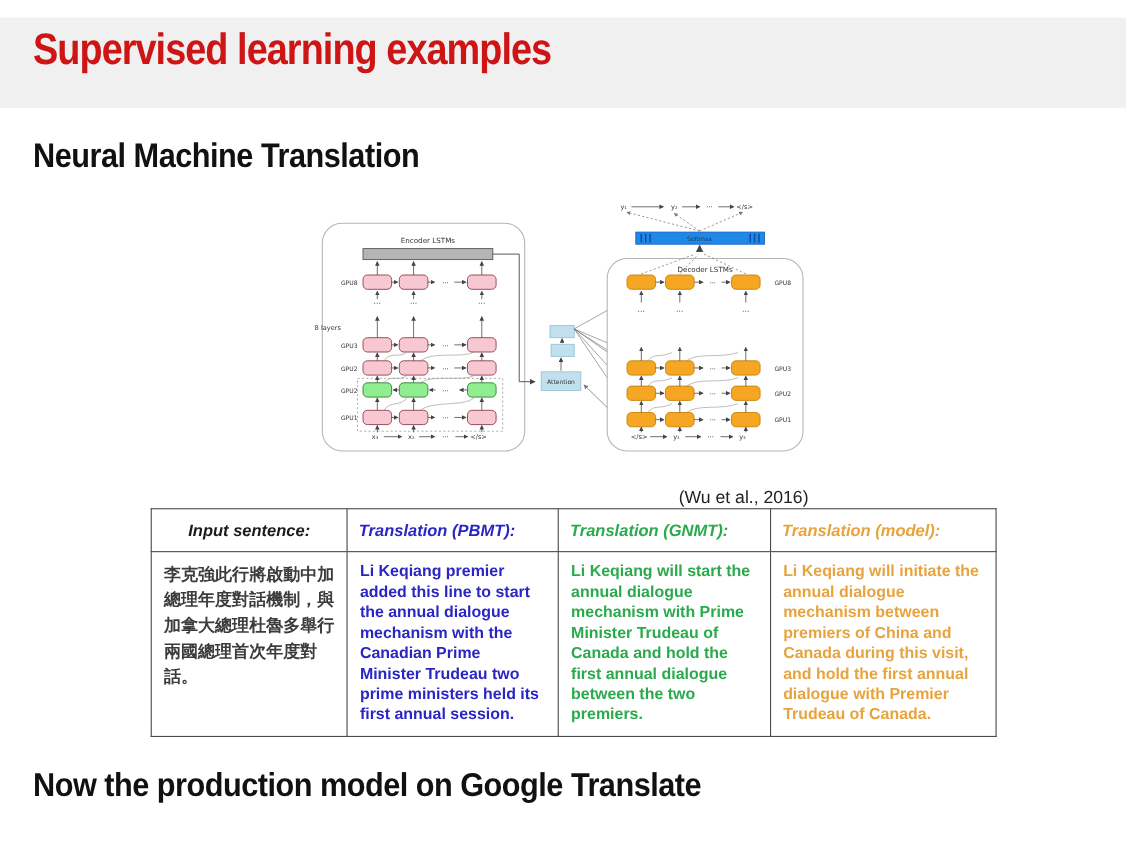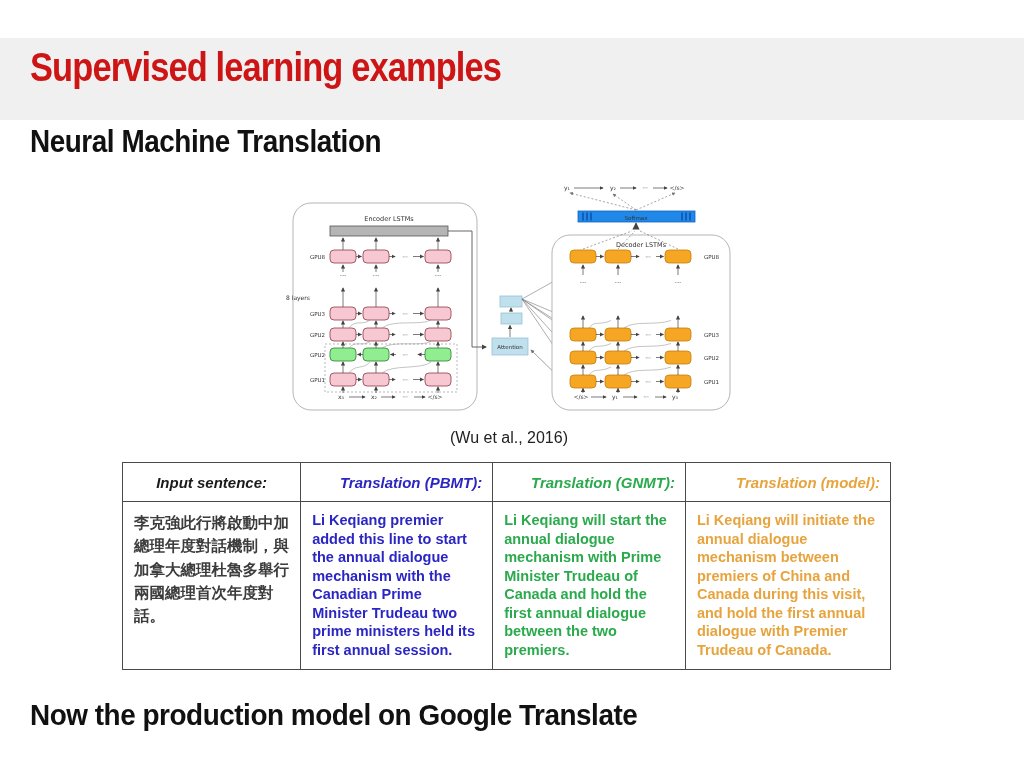--- a/index.html
+++ b/index.html
@@ -1,39 +1,39 @@
 <!DOCTYPE html>
 <html><head>
 <meta charset="utf-8">
 <style>
   html,body{margin:0;padding:0;}
   body{width:1024px;height:769px;background:#fff;font-family:"Liberation Sans",sans-serif;}
   .slide{position:relative;width:1024px;height:769px;background:#ffffff;overflow:hidden;}
 
-  .band{position:absolute;left:0;top:38px;width:1024px;height:82px;background:#f0f0f0;}
+  .band{position:absolute;left:0;top:16px;width:1024px;height:82px;background:#f0f0f0;}
   .title{position:absolute;left:30px;top:7px;margin:0;font-size:40px;font-weight:bold;
          color:#cd1515;letter-spacing:-1px;transform:scaleX(.86);transform-origin:left top;white-space:nowrap;}
   .subtitle{position:absolute;left:30px;top:124px;margin:0;font-size:31px;font-weight:bold;
          color:#111;letter-spacing:-.5px;transform:scaleX(.9);transform-origin:left top;white-space:nowrap;}
   .footer{position:absolute;left:30px;top:698px;font-size:30px;font-weight:bold;color:#111;
          letter-spacing:-.5px;transform:scaleX(.93);transform-origin:left top;white-space:nowrap;}
 
   .diagram{position:absolute;left:283px;top:178px;}
   .diagram text{font-family:"DejaVu Sans",sans-serif;fill:#333;}
 
-  .citation{position:absolute;left:283px;top:429px;width:452px;text-align:center;
+  .citation{position:absolute;left:283px;top:444px;width:452px;text-align:right;
             font-size:16px;color:#222;}
 
-  .cmp-table{position:absolute;left:122px;top:462px;width:769px;border-collapse:collapse;
+  .cmp-table{position:absolute;left:137px;top:462px;width:769px;border-collapse:collapse;
              background:#fff;table-layout:fixed;padding-left:25px;}
   .cmp-table td,.cmp-table th{border:1.6px solid #4a4a4a;font-weight:bold;}
   .cmp-table th{font-size:15px;font-weight:bold;font-style:italic;padding:9px 10px;height:20px;}
   .cmp-table td{font-size:14.5px;line-height:1.28;padding:9px 11px 10px 11px;vertical-align:top;}
   .th-input{color:#1a1a1a;text-align:center;}
-  .th-left{text-align:right;}
+  .th-left{text-align:left;}
   .c-pbmt{color:#2b26c3;}
   .c-gnmt{color:#2baa4d;}
   .c-human{color:#e7a43e;}
   .c-input{color:#3c3c3c;font-size:15.5px !important;line-height:1.5 !important;}
 </style>
 </head>
 <body>
 
 <div class="slide">
 

